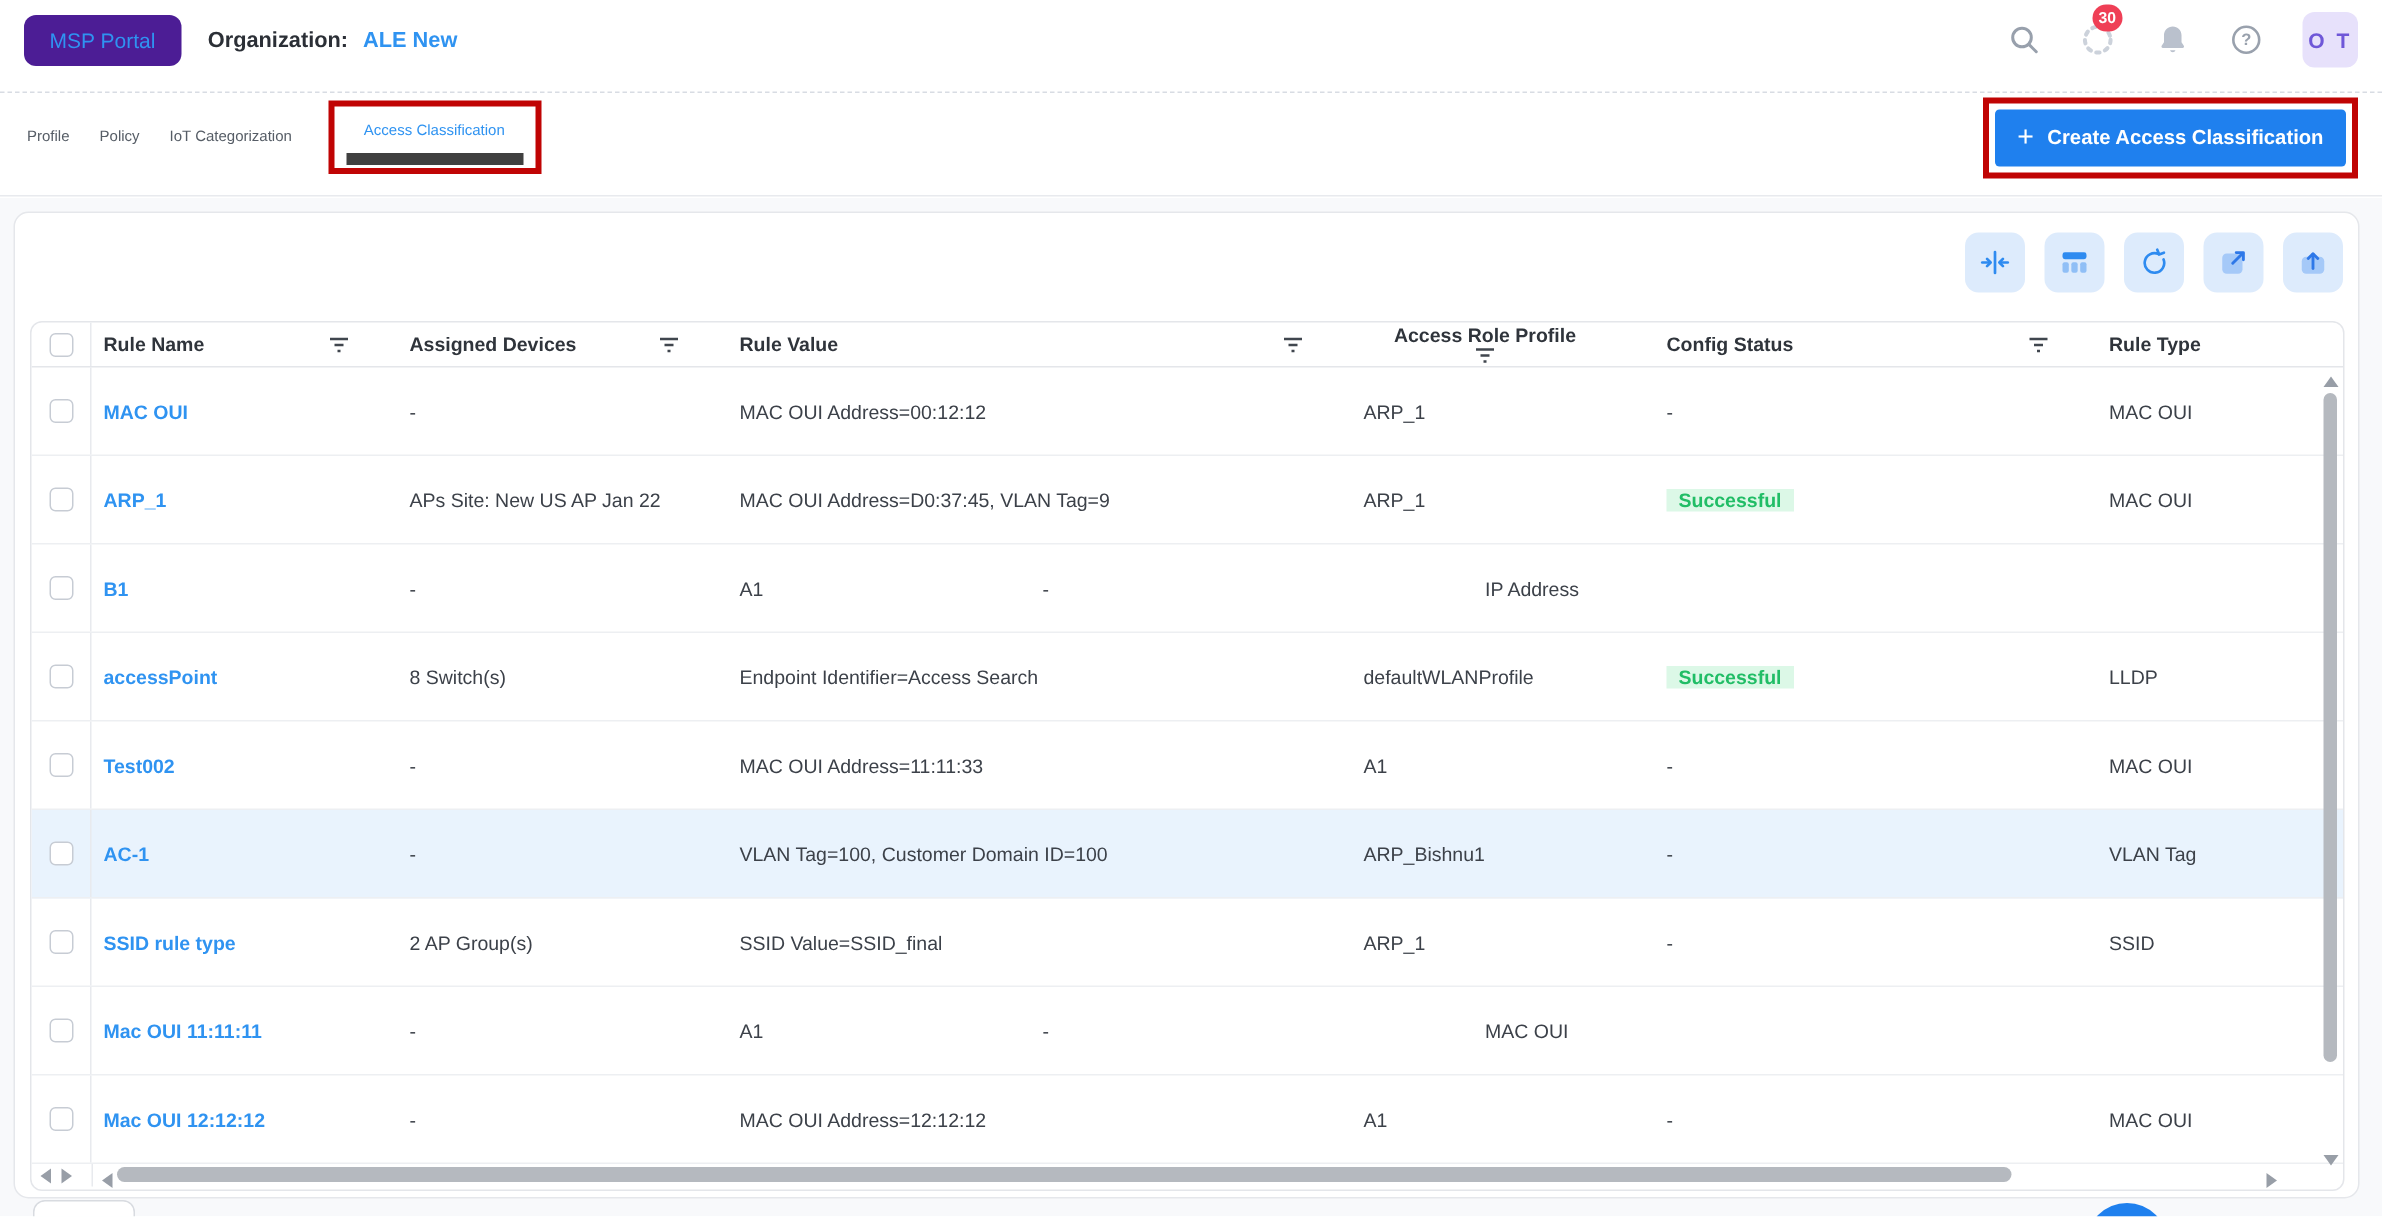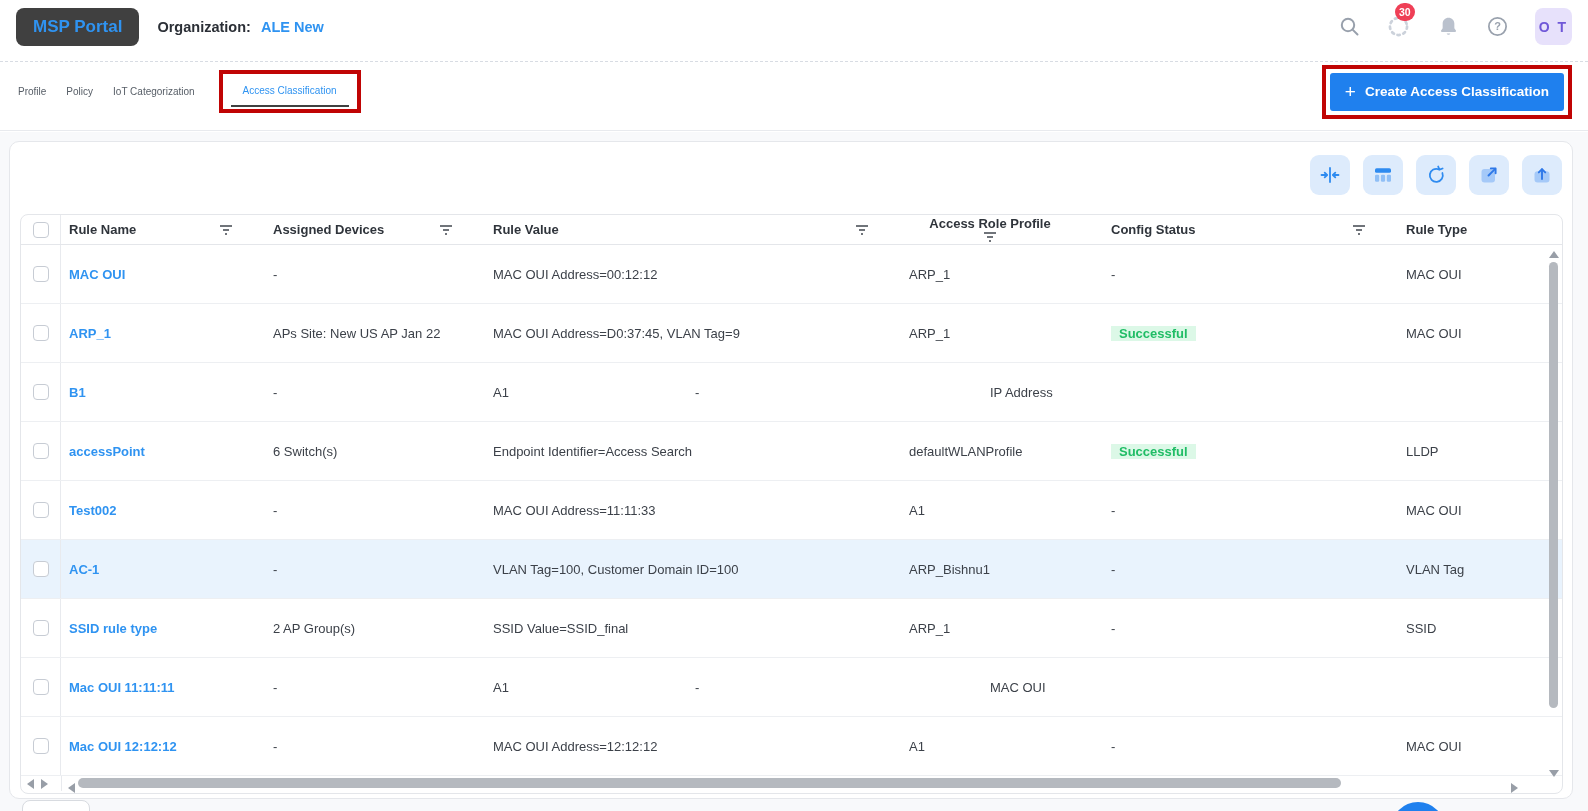--- a/index.html
+++ b/index.html
@@ -2,36 +2,36 @@
 <html><head>
 <meta charset="utf-8">
 <style>
   * { margin:0; padding:0; box-sizing:border-box; }
   body { font-family:"Liberation Sans", sans-serif; background:#fff; }
   .page { position:relative; width:1588px; height:811px; overflow:hidden; background:#fff; }
 
   
   .topbar { position:absolute; top:0; left:0; right:0; height:62px; background:#fff;
             border-bottom:1px dashed #d8dce3; display:flex; align-items:center; padding:0 16px 8px 16px; }
-  .chip { background:#404040; border-radius:8px; padding:9px 17px; color:#2f93f1; font-weight:bold; font-size:17px; cursor:pointer; }
+  .chip { background:#4c1d95; border-radius:8px; padding:9px 17px; color:#2f93f1; font-weight:normal; font-size:14px; cursor:pointer; }
   .org { margin-left:18px; font-size:14.5px; }
   .org-label { color:#2b2f36; font-weight:bold; }
   .org-link { color:#2f93f1; font-weight:bold; margin-left:6px; cursor:pointer; text-decoration:none; }
   .topbar-right { margin-left:auto; display:flex; align-items:center; gap:26px; }
   .tb-icon { display:inline-flex; align-items:center; justify-content:center; cursor:pointer; position:relative; }
   .badge { position:absolute; top:-11px; left:9px; background:#ef3f56; color:#fff; font-size:10.5px; font-weight:bold;
            min-width:18px; height:18px; border-radius:9px; display:flex; align-items:center; justify-content:center; padding:0 4px; }
   .avatar { width:37px; height:37px; border-radius:8px; background:#e7e1fb; color:#6f57d8; font-weight:bold;
             font-size:14px; display:flex; align-items:center; justify-content:center; letter-spacing:2px; cursor:pointer; }
 
   
   .tabbar { position:absolute; top:63px; left:0; right:0; height:68px; background:#fff;
             border-bottom:1px solid #e8eaee; display:flex; align-items:center; padding:0 16px 10px 8px; }
   .tab { color:#565d66; font-size:10px; padding:0 10px; cursor:pointer; white-space:nowrap; }
-  .tab.active { color:#2f93f1; padding:8px 12px 9px 12px; border-bottom:2px solid #404040; }
+  .tab.active { color:#2f93f1; padding:8px 12px 9px 12px; border-bottom:8px solid #404040; }
   .annotation-box { border:4px solid #c00404; margin-left:14px; }
   .annotation-box.tab-box { padding:3px 8px 2px 8px; }
   .annotation-box.create-box { margin-left:auto; padding:4px; }
   .create-btn { background:#1f80ee; border:none; color:#fff; font-family:inherit; font-weight:bold; font-size:13.5px;
                 height:38px; padding:0 15px; border-radius:3px; display:flex; align-items:center; gap:9px; cursor:pointer; }
   .create-btn .plus { font-size:19px; font-weight:normal; line-height:1; }
 
   
   .content-bg { position:absolute; top:132px; left:0; right:0; bottom:0; background:#f8f9fb; }
   .card { position:absolute; left:9px; top:9px; width:1564px; height:658px; background:#fff;
@@ -267,21 +267,21 @@
     <div class="td c4">A1</div>
     <div class="td c5"><span>-</span></div>
     <div class="td c6">IP Address</div>
   </div>
 
   <div class="trow">
     <div class="td-check">
       <span class="checkbox"></span>
     </div>
     <div class="td c1"><a class="rule-link">accessPoint</a></div>
-    <div class="td c2">6 Switch(s)</div>
+    <div class="td c2">8 Switch(s)</div>
     <div class="td c3">Endpoint Identifier=Access Search</div>
     <div class="td c4">defaultWLANProfile</div>
     <div class="td c5"><span class="badge-success">Successful</span></div>
     <div class="td c6">LLDP</div>
   </div>
 
   <div class="trow">
     <div class="td-check">
       <span class="checkbox"></span>
     </div>

